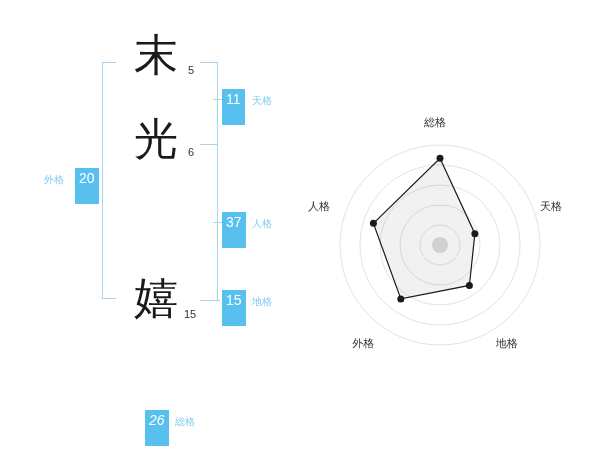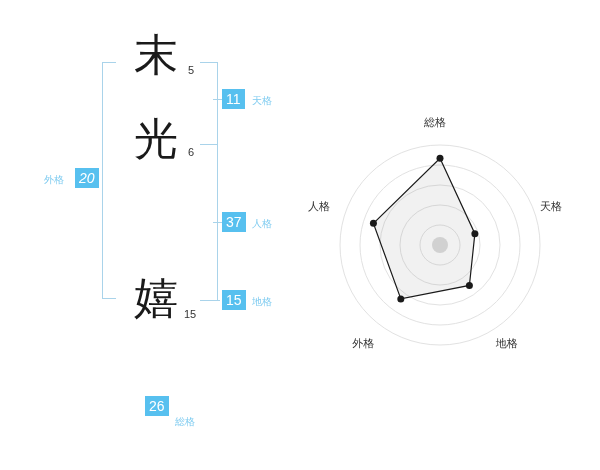--- a/index.html
+++ b/index.html
@@ -49,41 +49,41 @@
   .ln-h { height: 1px; }
   .ln-v { width: 1px; }
 
   
   .chip {
     position: absolute;
     background: #57c0ef;
     color: #ffffff;
     font-size: 14px;
     line-height: 20px;
-    height: 20px;
+    height: 36px;
     min-width: 20px;
     padding: 0 4px;
     text-align: center;
     box-sizing: border-box;
   }
   .chip-label {
     position: absolute;
     font-size: 10px;
     color: #7ecbf0;
   }
 
   .chip-tenkaku  { left: 222px; top: 89px; }
   .lbl-tenkaku   { left: 252px; top: 94px; }
   .chip-jinkaku  { left: 222px; top: 212px; }
   .lbl-jinkaku   { left: 252px; top: 217px; }
   .chip-chikaku  { left: 222px; top: 290px; }
   .lbl-chikaku   { left: 252px; top: 295px; }
-  .chip-gaikaku  { left: 75px;  top: 168px; font-style: italic; }
+  .chip-gaikaku  { left: 75px;  top: 168px; }
   .lbl-gaikaku   { left: 44px;  top: 173px; }
-  .chip-soukaku  { left: 145px; top: 396px; }
+  .chip-soukaku  { left: 145px; top: 410px; font-style: italic; }
   .lbl-soukaku   { left: 175px; top: 415px; }
 
   
   #radar {
     position: absolute;
     left: 300px;
     top: 120px;
   }
   .axis-label {
     position: absolute;

